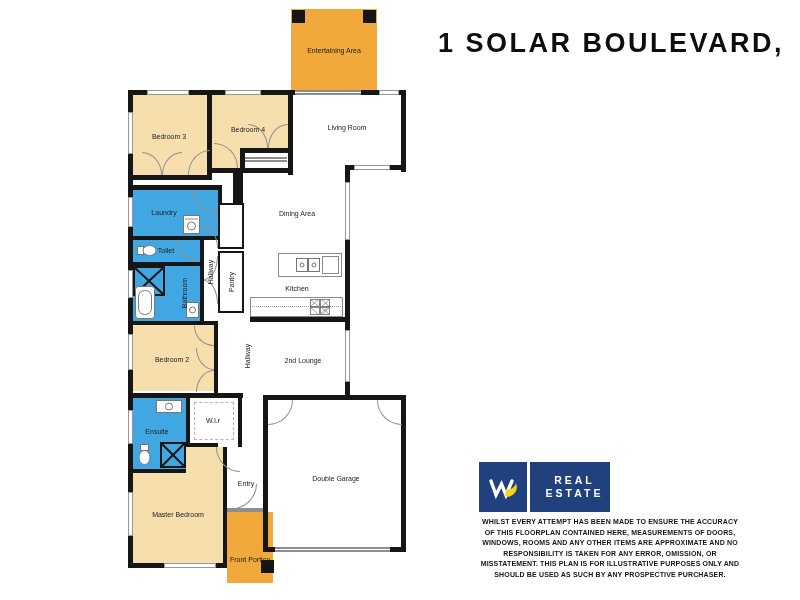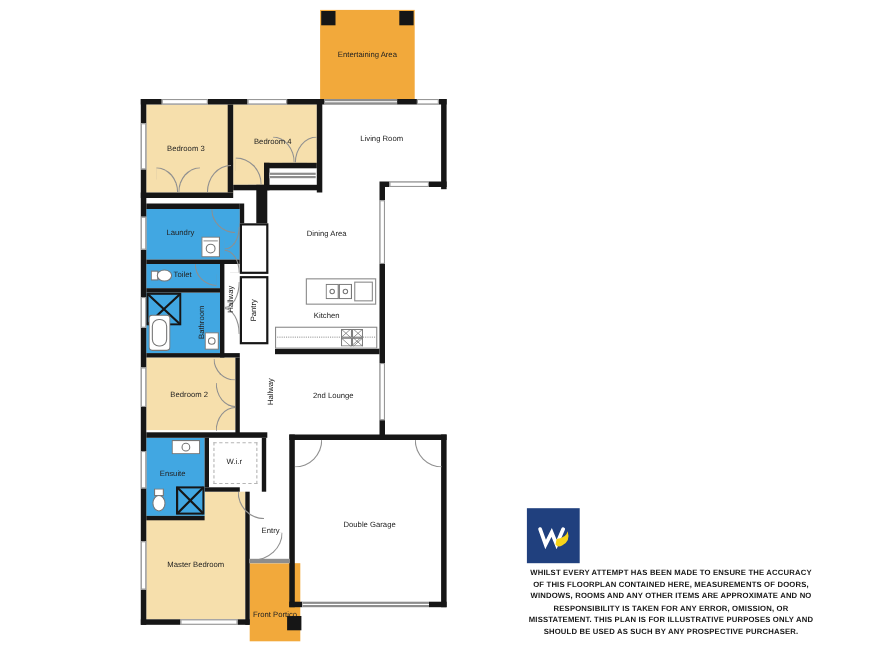--- a/index.html
+++ b/index.html
@@ -220,26 +220,31 @@
   <div class="lbl" style="left:303px;top:360px;">2nd Lounge</div>
   <div class="lbl" style="left:157px;top:431px;">Ensuite</div>
   <div class="lbl" style="left:213px;top:420px;">W.i.r</div>
   <div class="lbl" style="left:178px;top:514px;">Master Bedroom</div>
   <div class="lbl" style="left:246px;top:483px;">Entry</div>
   <div class="lbl" style="left:336px;top:478px;">Double Garage</div>
   <div class="lbl" style="left:250px;top:559px;">Front Portico</div>
 </div>
 
 <div class="title">
+  <div>1 SOLAR BOULEVARD,</div>
 </div>
 
 <div class="logo">
   <div class="seg seg-mark">
     <span class="icon">
       <svg width="32" height="32" viewBox="0 0 32 32">
           <path d="M4 10 L9 24 L14.5 13 L19 24 L25 10" stroke="#fff" stroke-width="3.4" fill="none" stroke-linecap="round"></path>
           <path d="M19 19 q9 -1 10 -7 q3 9 -5 13 q-4 2 -6 -1 z" fill="#F7D419"></path>
         </svg>
     </span>
   </div>
+  <div class="seg seg-sub">
+    <span>REAL</span>
+    <span>ESTATE</span>
+  </div>
 </div>
 
 <p class="disclaimer">WHILST EVERY ATTEMPT HAS BEEN MADE TO ENSURE THE ACCURACY OF THIS FLOORPLAN CONTAINED HERE, MEASUREMENTS OF DOORS, WINDOWS, ROOMS AND ANY OTHER ITEMS ARE APPROXIMATE AND NO RESPONSIBILITY IS TAKEN FOR ANY ERROR, OMISSION, OR MISSTATEMENT. THIS PLAN IS FOR ILLUSTRATIVE PURPOSES ONLY AND SHOULD BE USED AS SUCH BY ANY PROSPECTIVE PURCHASER.</p>
 
 </body></html>

